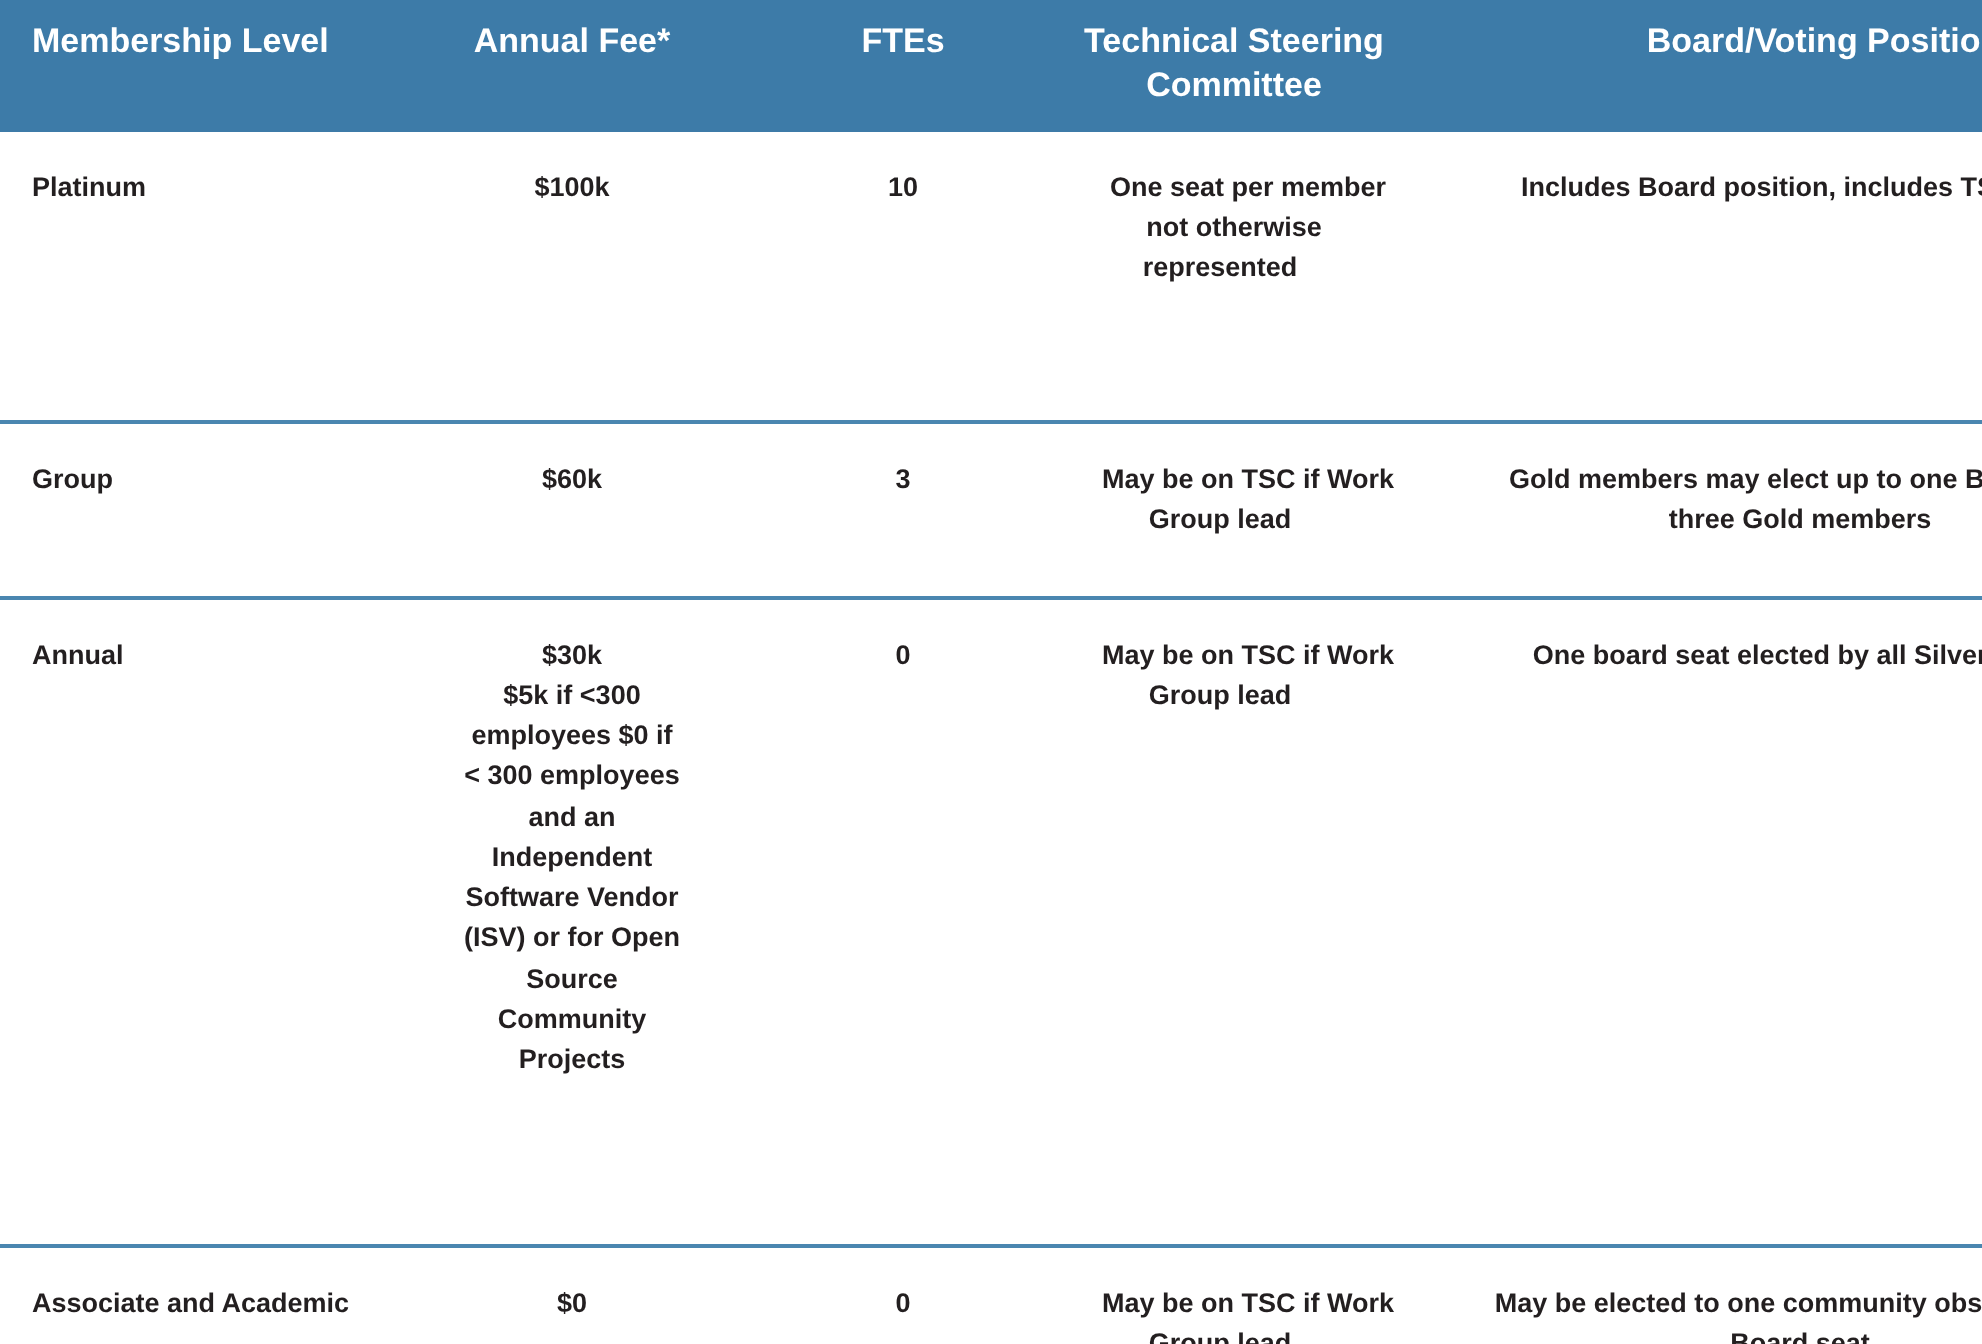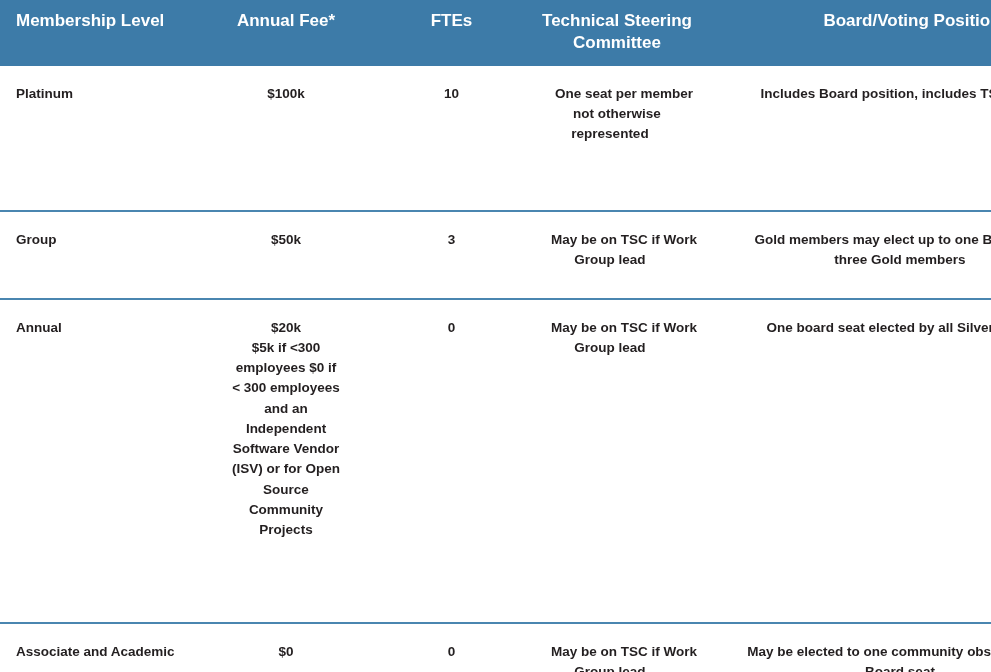--- a/index.html
+++ b/index.html
@@ -108,34 +108,34 @@
       <td class="tsc">
         <span class="tsc-inner">One seat per member not otherwise represented</span>
       </td>
       <td class="board">
         <span class="board-inner">Includes Board position, includes TSC position</span>
       </td>
     </tr>
     <tr class="row-gold">
       <td class="level">Group</td>
       <td class="fee">
-        <span class="fee-line">$50k</span>
+        <span class="fee-line">$60k</span>
       </td>
       <td class="ftes">3</td>
       <td class="tsc">
         <span class="tsc-inner">May be on TSC if Work Group lead</span>
       </td>
       <td class="board">
         <span class="board-inner">Gold members may elect up to one BOD member per three Gold members</span>
       </td>
     </tr>
     <tr class="row-silver">
       <td class="level">Annual</td>
       <td class="fee">
-        <span class="fee-line">$20k</span>
+        <span class="fee-line">$30k</span>
         <span class="fee-sub">$5k if &lt;300 employees $0 if &lt; 300 employees and an Independent Software Vendor (ISV) or for Open Source Community Projects</span>
       </td>
       <td class="ftes">0</td>
       <td class="tsc">
         <span class="tsc-inner">May be on TSC if Work Group lead</span>
       </td>
       <td class="board">
         <span class="board-inner">One board seat elected by all Silver members</span>
       </td>
     </tr>

